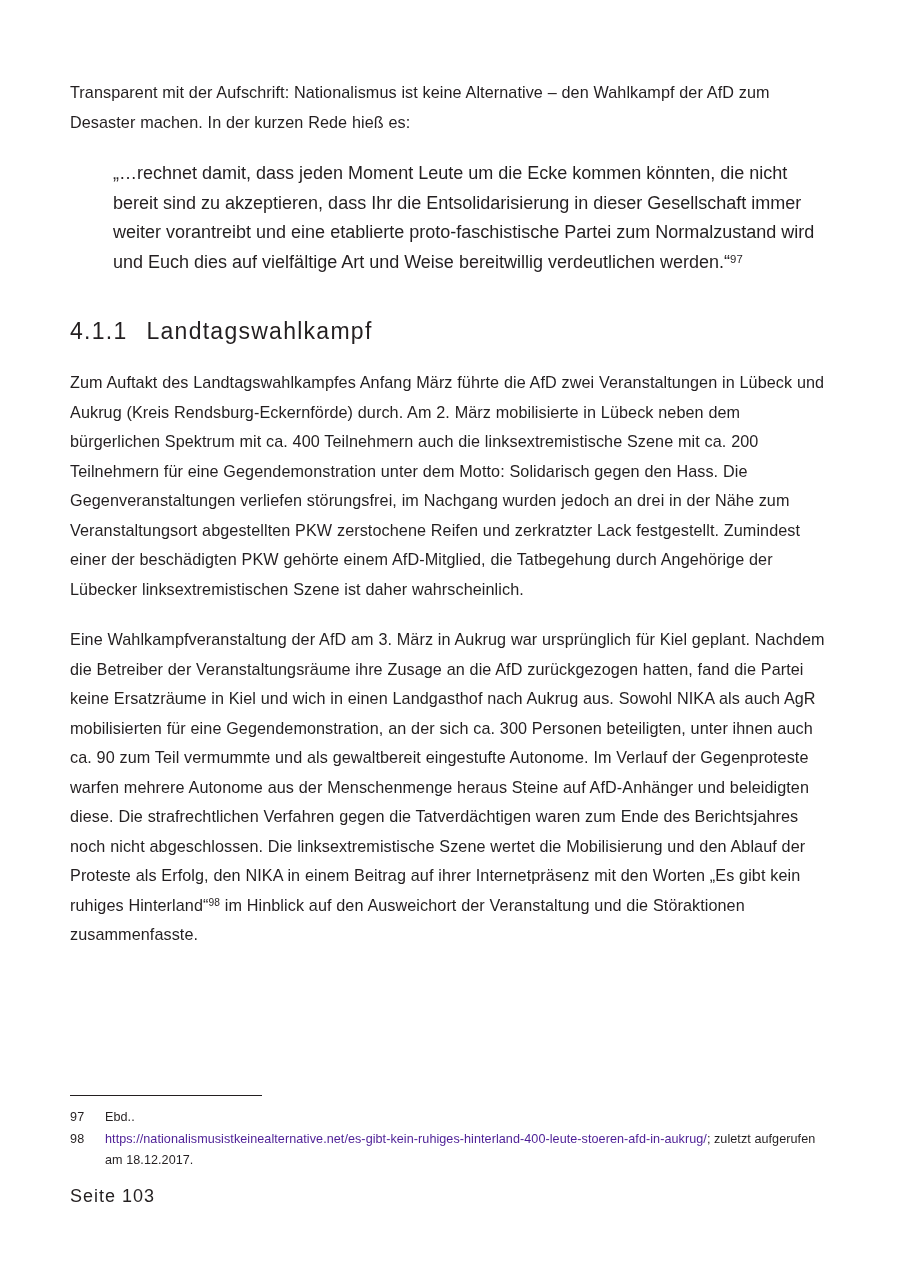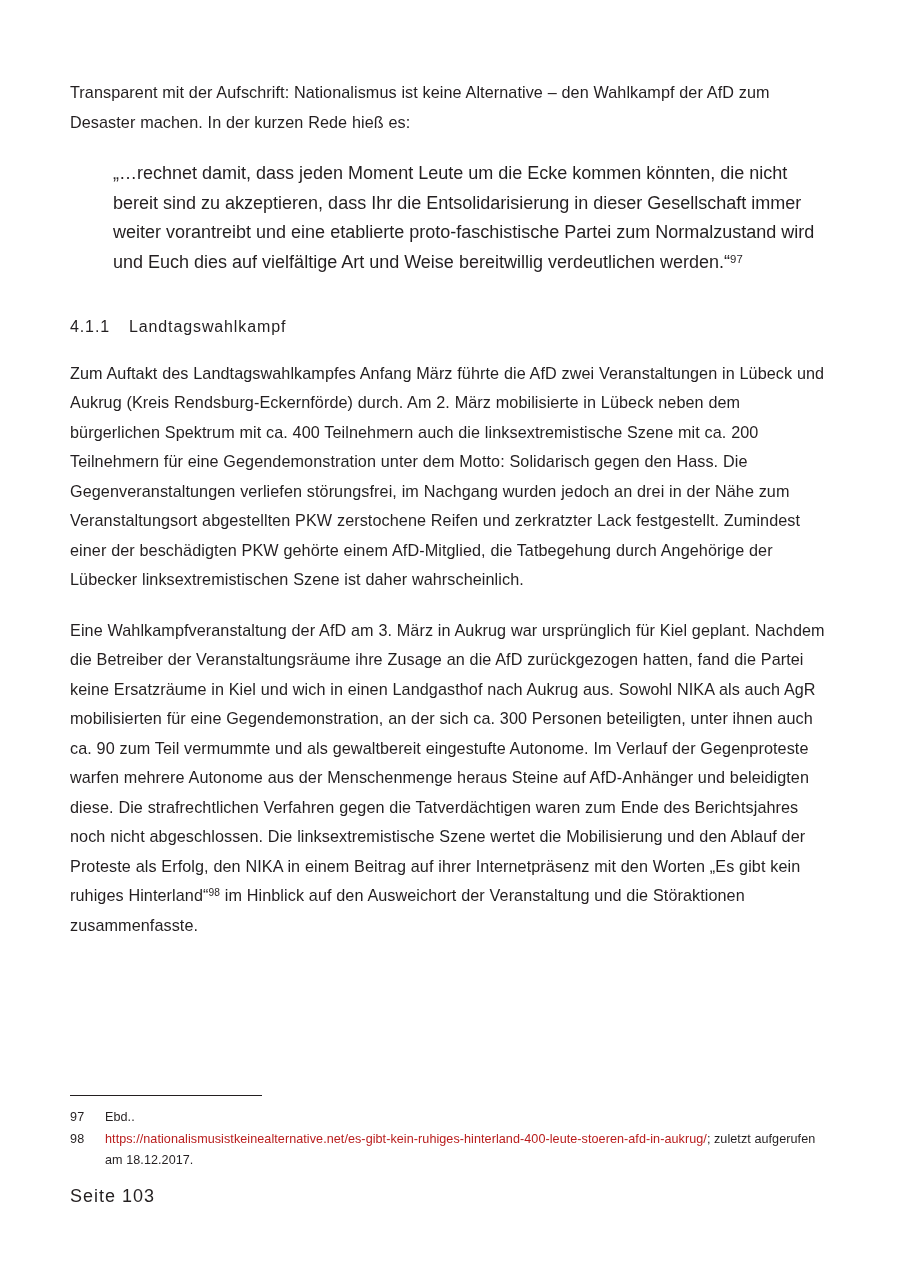--- a/index.html
+++ b/index.html
@@ -56,21 +56,21 @@
   
   sup.fn {
     font-size: 0.63em;
     vertical-align: 0.48em;
     line-height: 0;
     letter-spacing: 0.01em;
   }
 
   
   .heading {
-    font-size: 16px;
+    font-size: 23px;
     font-weight: 400;
     letter-spacing: 0.055em;
     color: #231f20;
     margin: 39px 0 21px 0;
     line-height: 1.35;
     white-space: pre;
   }
   .heading .num { letter-spacing: 0.055em; }
   .heading .gap { display: inline-block; width: 19px; }
 
@@ -98,21 +98,21 @@
   .fn-num {
     width: 35px;
     flex: 0 0 35px;
     letter-spacing: 0.01em;
   }
   .fn-text {
     flex: 1 1 auto;
     letter-spacing: 0.005em;
   }
   .fn-link {
-    color: #b91c1c;
+    color: #4c1d95;
     text-decoration: none;
     word-break: break-all;
   }
 
   
   .page-footer {
     position: absolute;
     left: 70px;
     top: 1186px;
     font-size: 18px;

